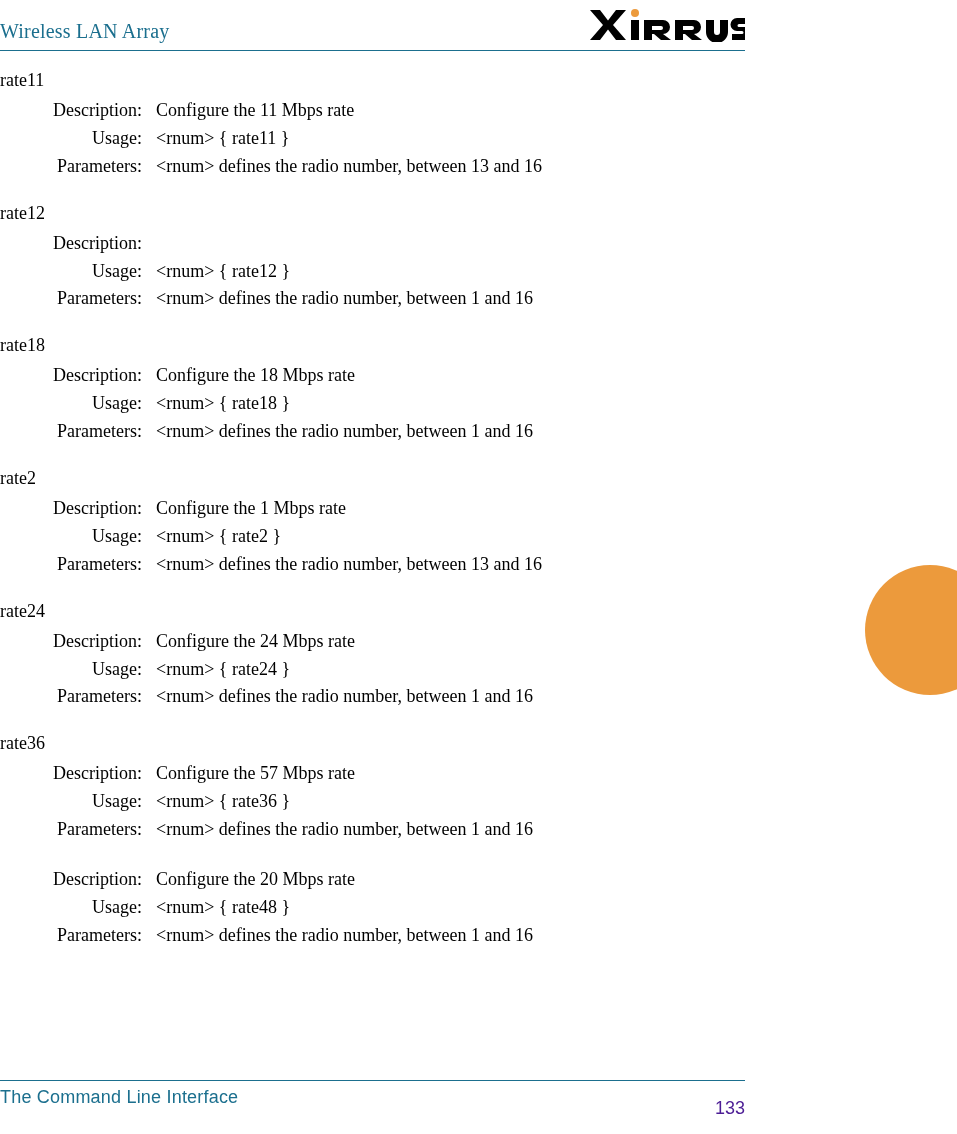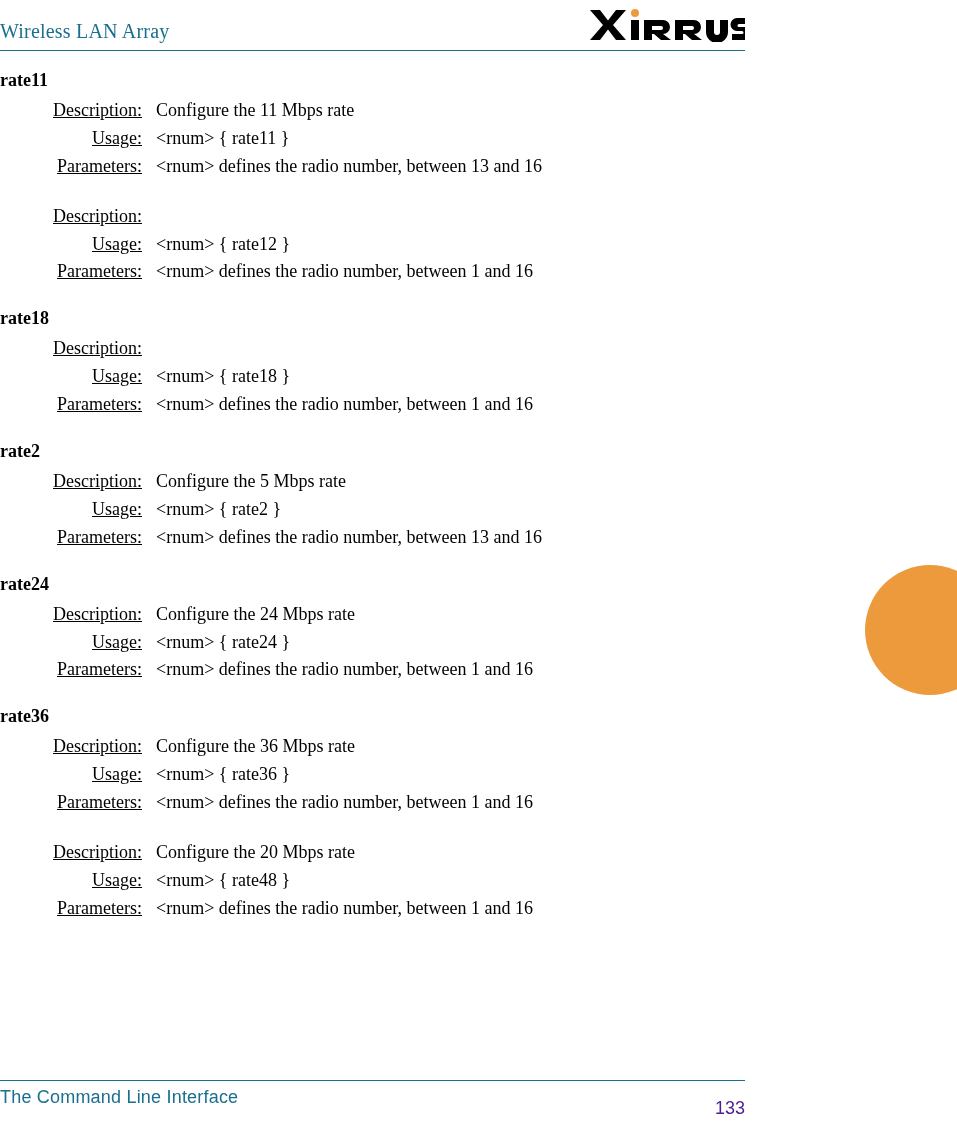--- a/index.html
+++ b/index.html
@@ -44,36 +44,35 @@
 
   .content {
     position: absolute;
     top: 70px;
     left: 0;
     width: 745px;
   }
 
   .command-block { margin-bottom: 22px; }
   .command-title {
-    font-weight: bold;
+    font-weight: normal;
     font-size: 18px;
     margin: 0 0 6px 0;
   }
   .def-row {
     display: flex;
     flex-direction: row;
     font-size: 18px;
     line-height: 1.55;
   }
   .def-label {
     width: 142px;
     text-align: right;
     padding-right: 14px;
     flex-shrink: 0;
-    text-decoration: underline;
   }
   .def-value { flex: 1; }
 
   .side-circle {
     position: absolute;
     top: 565px;
     left: 865px;
     width: 130px;
     height: 130px;
     background: #ec9a3c;
@@ -137,53 +136,55 @@
         <div class="def-label">Usage:</div>
         <div class="def-value">&lt;rnum&gt; { rate11 }</div>
       </div>
       <div class="def-row">
         <div class="def-label">Parameters:</div>
         <div class="def-value">&lt;rnum&gt; defines the radio number, between 13 and 16</div>
       </div>
     </div>
 
     <div class="command-block">
+      <div class="command-title">rate12</div>
       <div class="def-row">
         <div class="def-label">Description:</div>
       </div>
       <div class="def-row">
         <div class="def-label">Usage:</div>
         <div class="def-value">&lt;rnum&gt; { rate12 }</div>
       </div>
       <div class="def-row">
         <div class="def-label">Parameters:</div>
         <div class="def-value">&lt;rnum&gt; defines the radio number, between 1 and 16</div>
       </div>
     </div>
 
     <div class="command-block">
       <div class="command-title">rate18</div>
       <div class="def-row">
         <div class="def-label">Description:</div>
+        <div class="def-value">Configure the 18 Mbps rate</div>
       </div>
       <div class="def-row">
         <div class="def-label">Usage:</div>
         <div class="def-value">&lt;rnum&gt; { rate18 }</div>
       </div>
       <div class="def-row">
         <div class="def-label">Parameters:</div>
         <div class="def-value">&lt;rnum&gt; defines the radio number, between 1 and 16</div>
       </div>
     </div>
 
     <div class="command-block">
       <div class="command-title">rate2</div>
       <div class="def-row">
         <div class="def-label">Description:</div>
-        <div class="def-value">Configure the 5 Mbps rate</div>
+        <div class="def-value">Configure the 1 Mbps rate</div>
       </div>
       <div class="def-row">
         <div class="def-label">Usage:</div>
         <div class="def-value">&lt;rnum&gt; { rate2 }</div>
       </div>
       <div class="def-row">
         <div class="def-label">Parameters:</div>
         <div class="def-value">&lt;rnum&gt; defines the radio number, between 13 and 16</div>
       </div>
     </div>
@@ -201,21 +202,21 @@
       <div class="def-row">
         <div class="def-label">Parameters:</div>
         <div class="def-value">&lt;rnum&gt; defines the radio number, between 1 and 16</div>
       </div>
     </div>
 
     <div class="command-block">
       <div class="command-title">rate36</div>
       <div class="def-row">
         <div class="def-label">Description:</div>
-        <div class="def-value">Configure the 36 Mbps rate</div>
+        <div class="def-value">Configure the 57 Mbps rate</div>
       </div>
       <div class="def-row">
         <div class="def-label">Usage:</div>
         <div class="def-value">&lt;rnum&gt; { rate36 }</div>
       </div>
       <div class="def-row">
         <div class="def-label">Parameters:</div>
         <div class="def-value">&lt;rnum&gt; defines the radio number, between 1 and 16</div>
       </div>
     </div>

